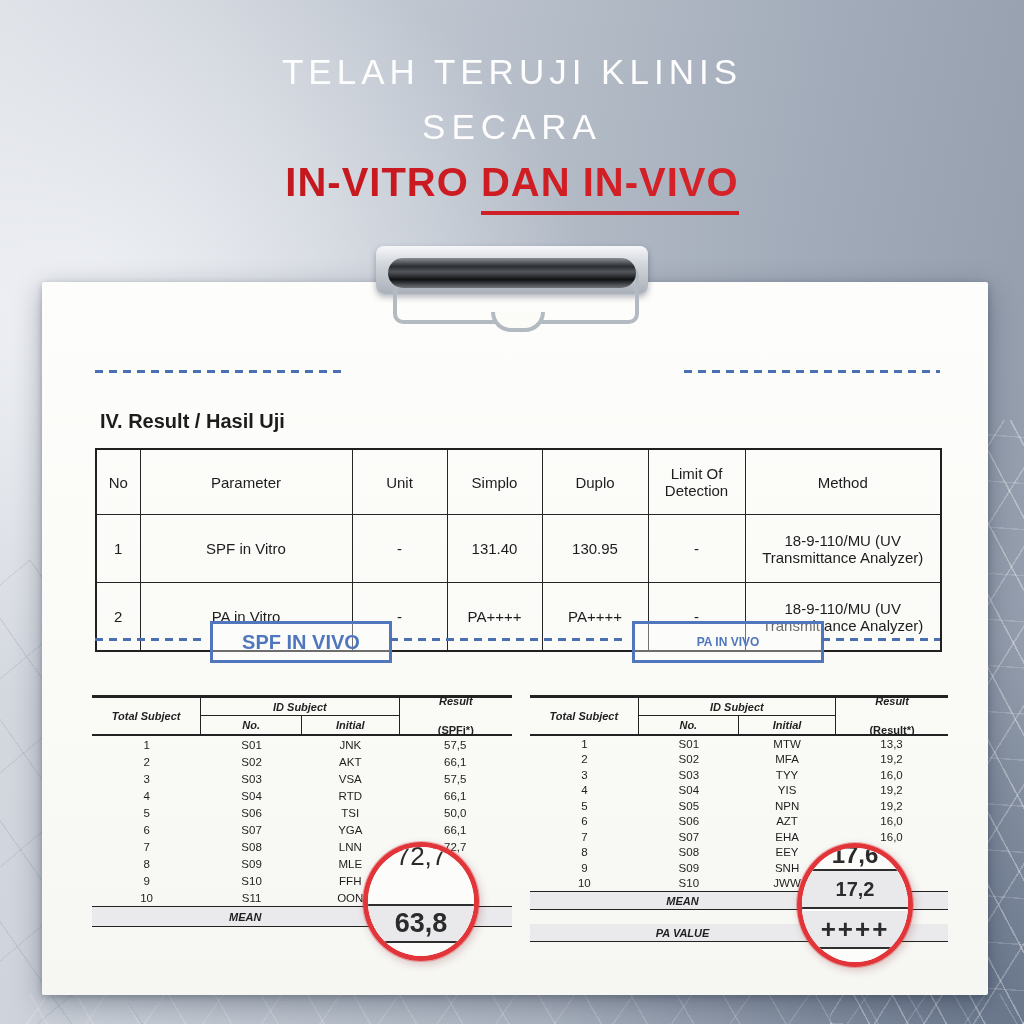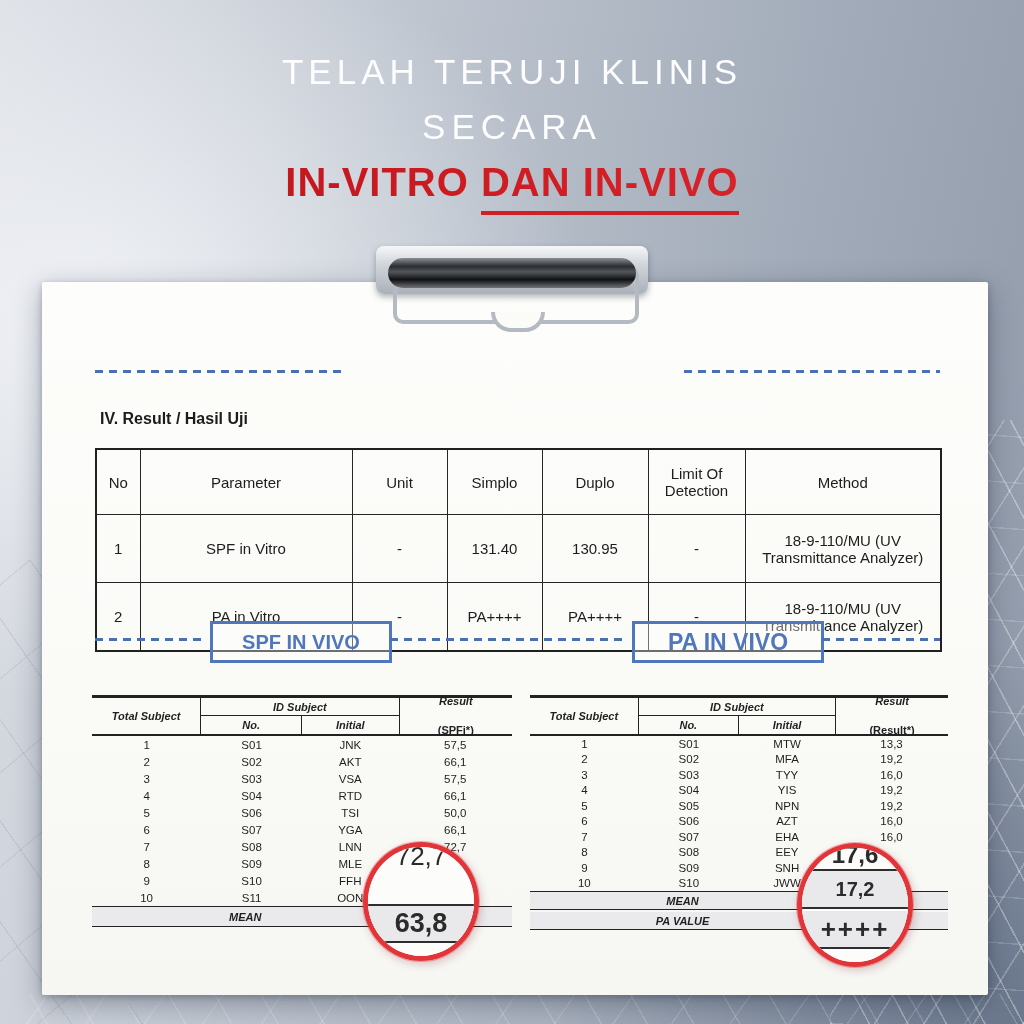--- a/index.html
+++ b/index.html
@@ -50,24 +50,24 @@
     border-radius:0 0 24px 24px;background:#fbfbf8;}
 
   
   .badge{z-index:4;border:3px solid #5077bd;color:#5077bd;font-weight:700;
     display:flex;align-items:center;justify-content:center;background:rgba(255,255,255,.35);}
   .dash{z-index:4;height:3px;
     background:repeating-linear-gradient(90deg,#4a6fb3 0 8px,transparent 8px 14px);}
   #badge-invitro{left:358px;top:349px;width:312px;height:44px;font-size:25px;letter-spacing:1px;}
   #dash1l{left:95px;top:370px;width:250px;}  #dash1r{left:684px;top:370px;width:256px;}
   #badge-spfvivo{left:210px;top:621px;width:176px;height:36px;font-size:20px;}
-  #badge-pavivo{left:632px;top:621px;width:186px;height:36px;font-size:23px;}
+  #badge-pavivo{left:632px;top:621px;width:186px;height:36px;font-size:12px;}
   #dash2a{left:95px;top:638px;width:110px;} #dash2b{left:390px;top:638px;width:238px;} #dash2c{left:822px;top:638px;width:118px;}
 
-  #subtitle{left:100px;top:410px;font-size:16px;font-weight:700;color:#1c1c1c;z-index:4;}
+  #subtitle{left:100px;top:410px;font-size:20px;font-weight:700;color:#1c1c1c;z-index:4;}
 
   
   #main-table{left:95px;top:448px;width:845px;z-index:4;border-collapse:collapse;table-layout:fixed;
     font-size:15px;color:#1d1d1d;}
   #main-table th,#main-table td{border:1.5px solid #262626;text-align:center;padding:12px 4px;font-weight:400;margin-top:40px;}
   #main-table th{height:40px;font-weight:400;}
   #main-table td{height:43px;}
   #main-table{border:2px solid #202020;}
 
   
@@ -80,21 +80,21 @@
   .h-no{grid-column:2;grid-row:2;border-right:1.2px solid #222;}
   .h-init{grid-column:3;grid-row:2;}
   .h-result{grid-column:4;grid-row:1/3;border-left:1.2px solid #222;flex-direction:column;line-height:13px;gap:16px;}
   .h-result .unit{font-style:normal;}
   .st-body .st-row{display:grid;grid-template-columns:26% 24% 23% 27%;align-items:center;
     font-size:11.5px;text-align:center;}
   .st-row span{display:block;}
   .st-band{display:grid;grid-template-columns:73% 27%;align-items:center;background:#eaeaec;
     border-top:1.8px solid #222;border-bottom:1.8px solid #222;font-size:11px;font-weight:700;}
   .st-band .lbl{font-style:italic;text-align:center;}
-  .st-band.second{border-top:none;margin-top:2px;}
+  .st-band.second{border-top:none;margin-top:14px;}
 
   
   .mag{z-index:6;border:5px solid #e23539;border-radius:50%;
     box-shadow:0 0 0 1px rgba(226,53,57,.35), 2px 3px 8px rgba(120,30,30,.25);}
   .mag::before{content:"";position:absolute;left:-3px;top:-4px;right:-4px;bottom:-3px;
     border:2px solid rgba(226,53,57,.75);border-radius:50%;transform:rotate(5deg);}
   .mag-inner{position:absolute;left:0;top:0;right:0;bottom:0;border-radius:50%;overflow:hidden;
     background:#fcfcfa;color:#2b2b2b;}
   .mag-inner .row{position:absolute;left:0;right:0;text-align:center;}
   .mag-inner .hline{position:absolute;left:0;right:0;height:2px;background:#2e2e2e;}

